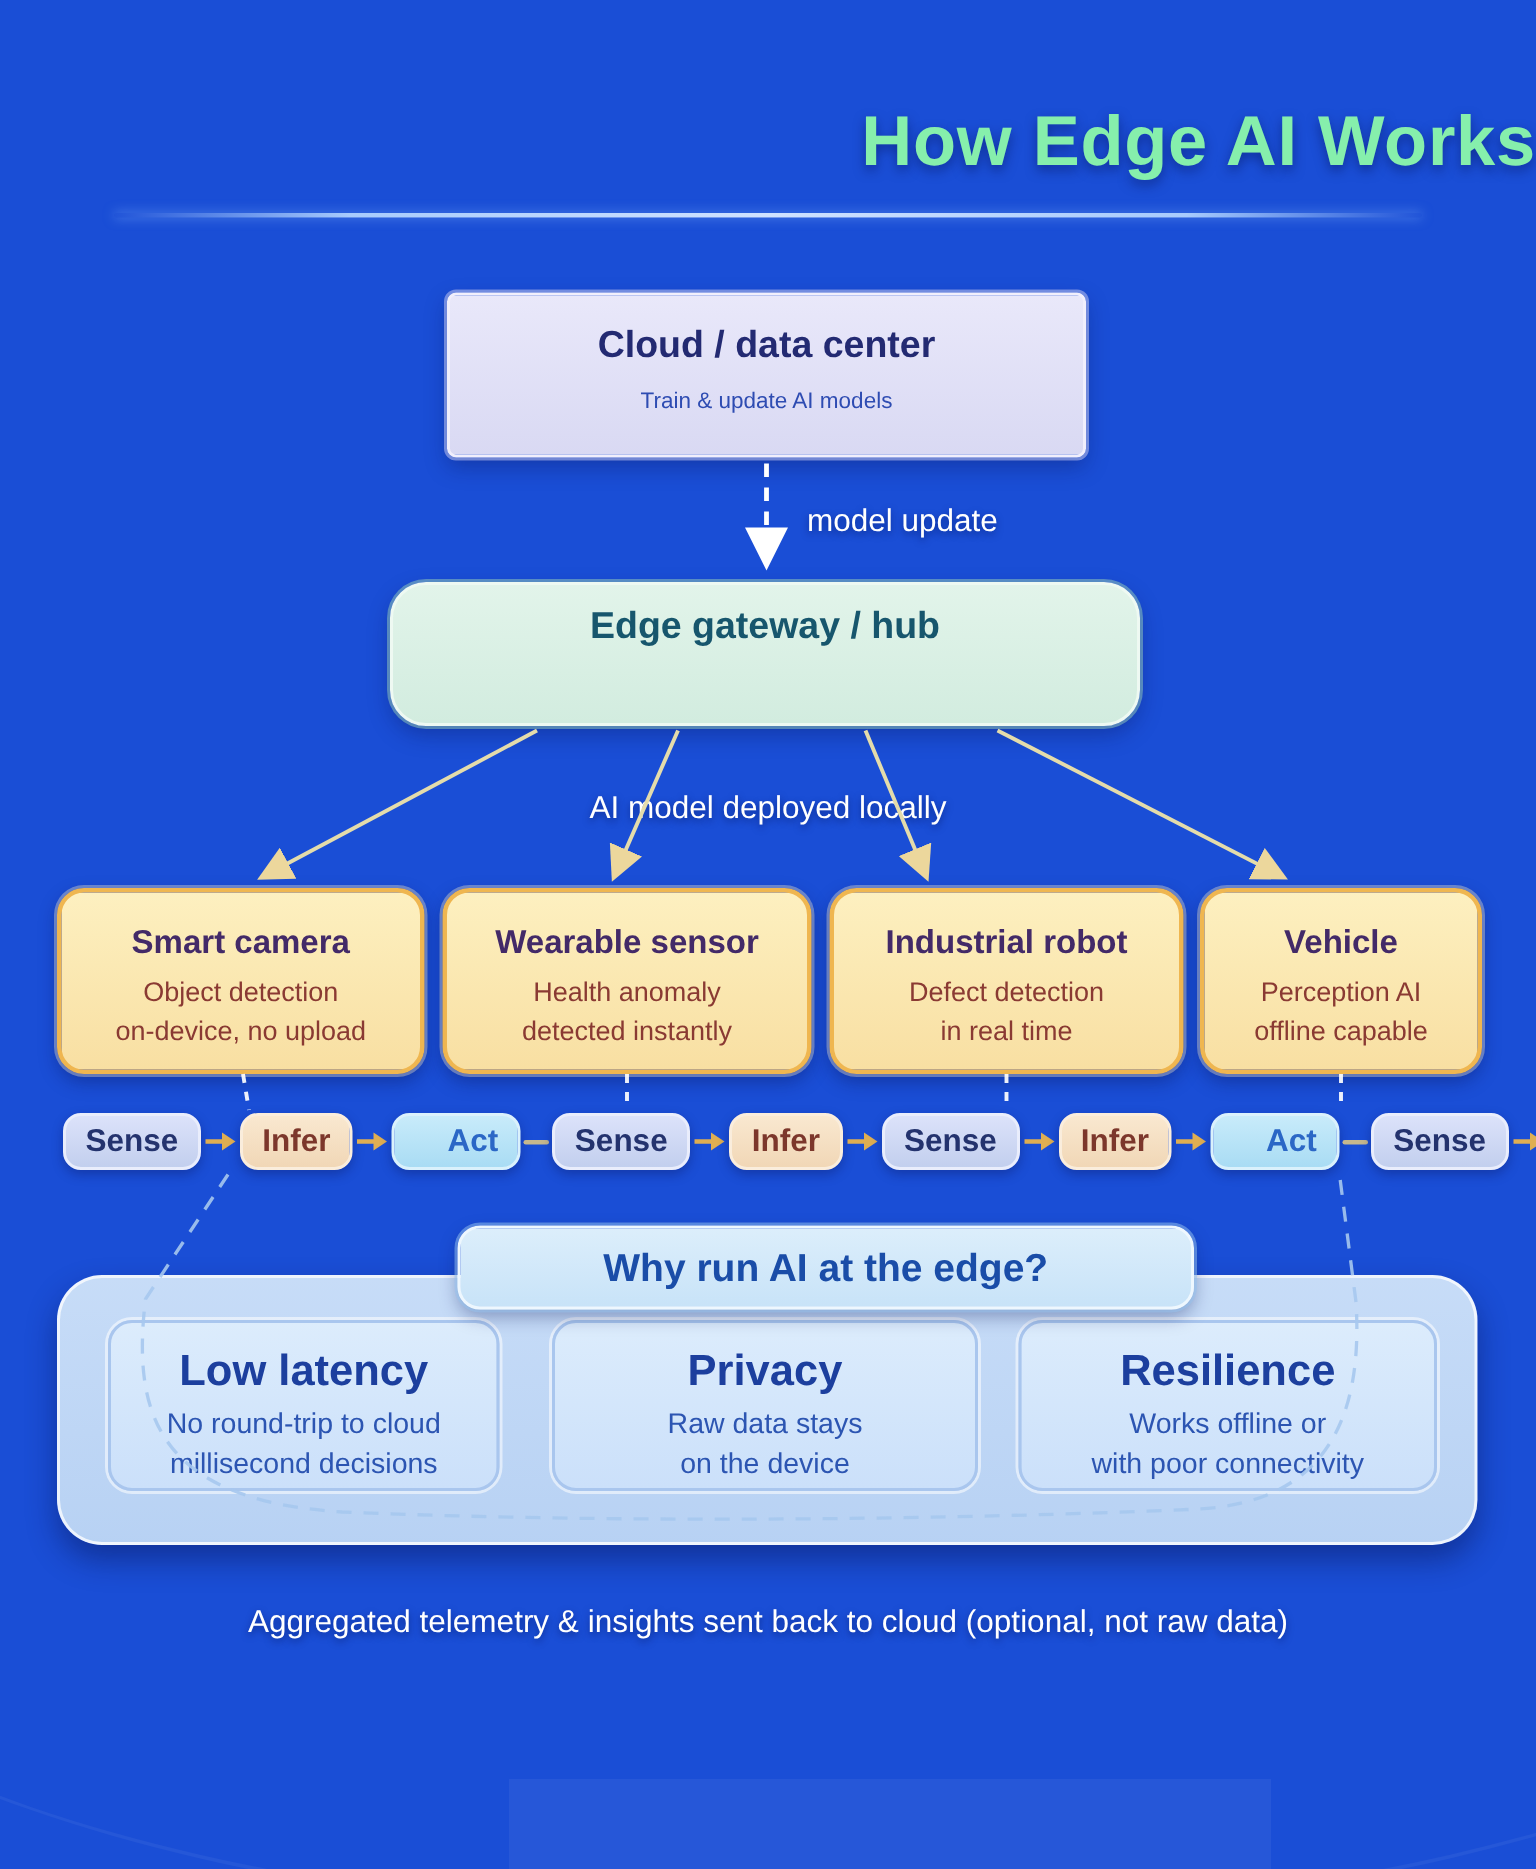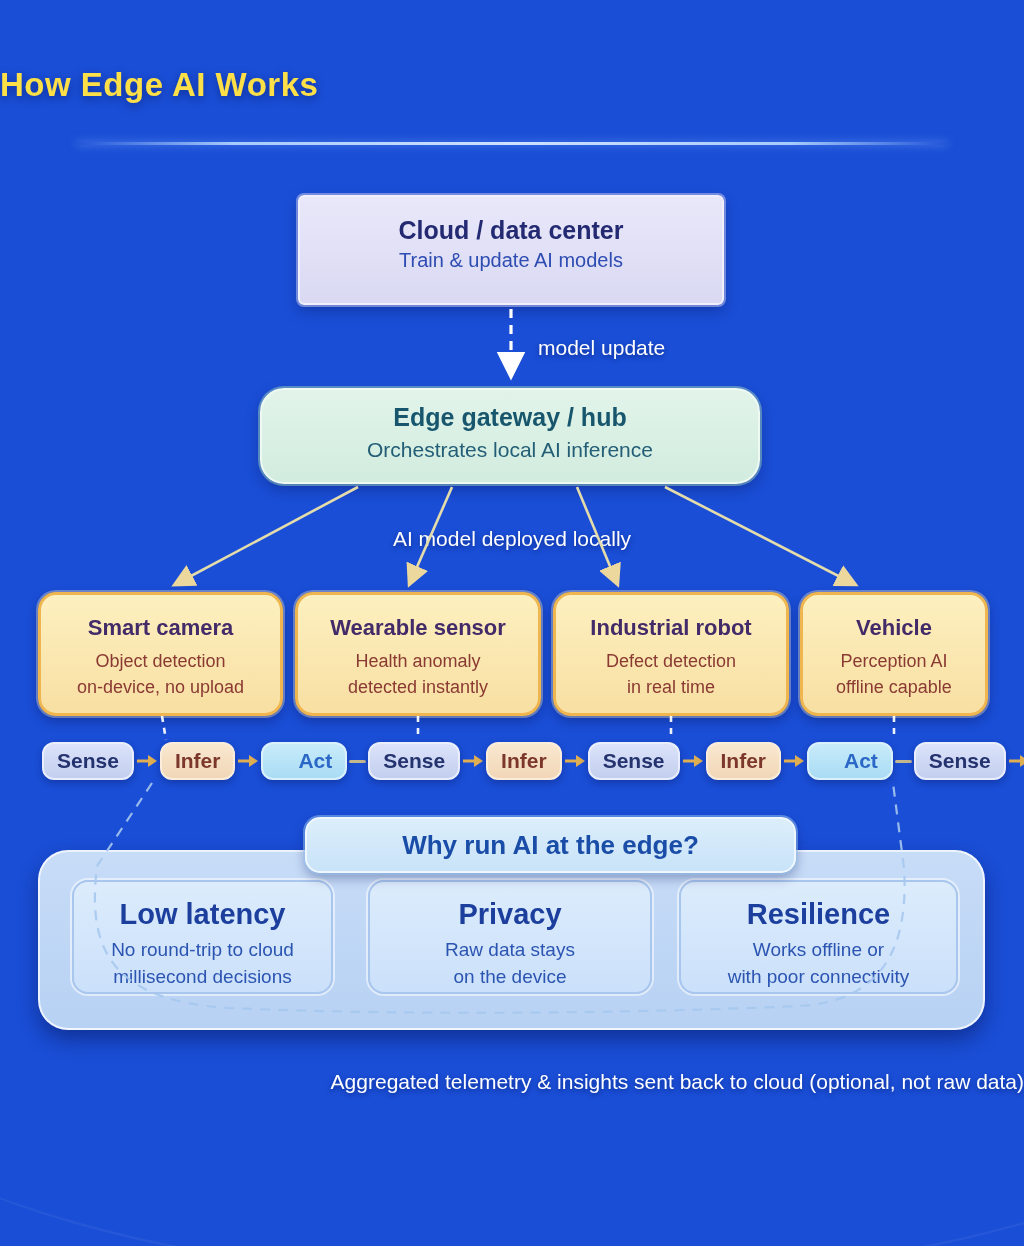--- a/index.html
+++ b/index.html
@@ -12,40 +12,40 @@
     background:
       radial-gradient(ellipse 780px 520px at 50% 40%, rgba(70,130,245,.40), rgba(70,130,245,0) 72%),
       radial-gradient(ellipse 900px 420px at 50% 108%, rgba(60,115,235,.30), rgba(60,115,235,0) 70%),
       linear-gradient(155deg,#0d2fae 0%,#1543c8 22%,#1b52dc 48%,#1c55e0 62%,#164ace 85%,#1243bе 100%),
       #1a4ed6;
     background-color:#1a4ed6;
   }
   .curve-band{position:absolute;left:-200px;width:1500px;height:700px;border-radius:50%;
     border-top:3px solid rgba(255,255,255,.05);pointer-events:none;}
   .title{
-    position:absolute;top:66px;left:0;width:1024px;text-align:left;
-    font-size:33px;font-weight:700;color:#fde047;letter-spacing:.5px;
+    position:absolute;top:66px;left:0;width:1024px;text-align:right;
+    font-size:47px;font-weight:700;color:#86efac;letter-spacing:.5px;
     text-shadow:0 3px 8px rgba(5,20,90,.5);
   }
   .divider{
     position:absolute;top:142px;left:76px;width:872px;height:3px;border-radius:2px;
     background:linear-gradient(90deg,rgba(150,190,255,.05),rgba(175,210,255,.95) 18%,#cfe2ff 50%,rgba(175,210,255,.95) 82%,rgba(150,190,255,.05));
     box-shadow:0 0 8px rgba(140,190,255,.6);
   }
   .node{position:absolute;border-radius:6px;text-align:center;z-index:2;box-sizing:border-box;}
   .node .n-title{font-weight:700;}
   .cloud-box{
     left:298px;top:195px;width:426px;height:110px;
     background:linear-gradient(180deg,#e9e8fa,#d9d9f3);
     border:2px solid #f1effc;
     box-shadow:0 0 0 2px rgba(190,195,240,.55),0 6px 14px rgba(8,20,90,.35);
     padding-top:19px;
   }
   .cloud-box .n-title{font-size:25px;color:#232a72;}
-  .cloud-box .n-sub{font-size:20px;color:#2e4cb2;margin-top:4px;}
+  .cloud-box .n-sub{font-size:15px;color:#2e4cb2;margin-top:14px;}
   .gateway-box{
     left:260px;top:388px;width:500px;height:96px;border-radius:24px;
     background:linear-gradient(180deg,#e2f4ea,#d2ecdf);
     border:2px solid #eef9f2;
     box-shadow:0 0 0 2px rgba(150,205,185,.5),0 6px 14px rgba(8,20,90,.35);
     padding-top:13px;
   }
   .gateway-box .n-title{font-size:25px;color:#17566d;}
   .gateway-box .n-sub{font-size:21px;color:#235e76;margin-top:6px;}
   .flow-label{
@@ -102,21 +102,21 @@
     border:2px solid #a9c6ee;
     box-shadow:0 0 0 2px rgba(255,255,255,.55);
     text-align:center;padding-top:16px;
   }
   .benefit .b-title{font-size:29px;font-weight:700;color:#1c3f9e;}
   .benefit .b-sub{font-size:19px;color:#2c55b2;line-height:1.4;margin-top:6px;}
   .ben-0{left:72px;width:261px;}
   .ben-1{left:368px;width:284px;}
   .ben-2{left:679px;width:279px;}
   .caption{
-    position:absolute;left:0;top:1070px;width:1024px;text-align:right;z-index:3;
+    position:absolute;left:0;top:1070px;width:1024px;text-align:center;z-index:3;
     font-size:21px;color:#ffffff;text-shadow:0 2px 5px rgba(5,20,90,.55);
   }
   svg.overlay{position:absolute;left:0;top:0;z-index:5;pointer-events:none;}
 </style>
 </head>
 <body>
 
 <div class="canvas">
 
   <div class="curve-band" style="top:-430px;"></div>
@@ -127,21 +127,20 @@
 
   <div class="node cloud-box">
     <div class="n-title">Cloud / data center</div>
     <div class="n-sub">Train &amp; update AI models</div>
   </div>
 
   <div class="flow-label lbl-model-update">model update</div>
 
   <div class="node gateway-box">
     <div class="n-title">Edge gateway / hub</div>
-    <div class="n-sub">Orchestrates local AI inference</div>
   </div>
 
   <div class="flow-label lbl-deployed">AI model deployed locally</div>
 
   <div class="device dev-1">
     <div class="d-title">Wearable sensor</div>
     <div class="d-sub"><span>Health anomaly</span><br><span>detected instantly</span></div>
   </div>
   <div class="device dev-0">
     <div class="d-title">Smart camera</div>

